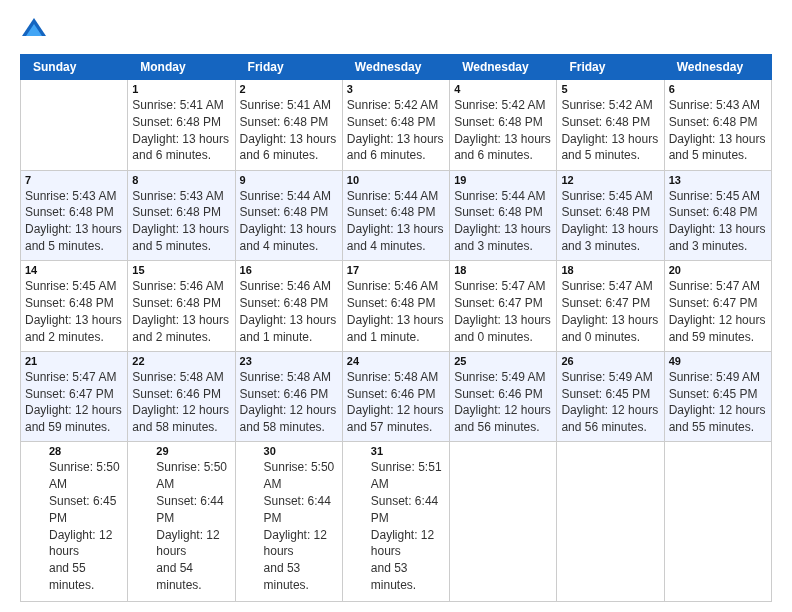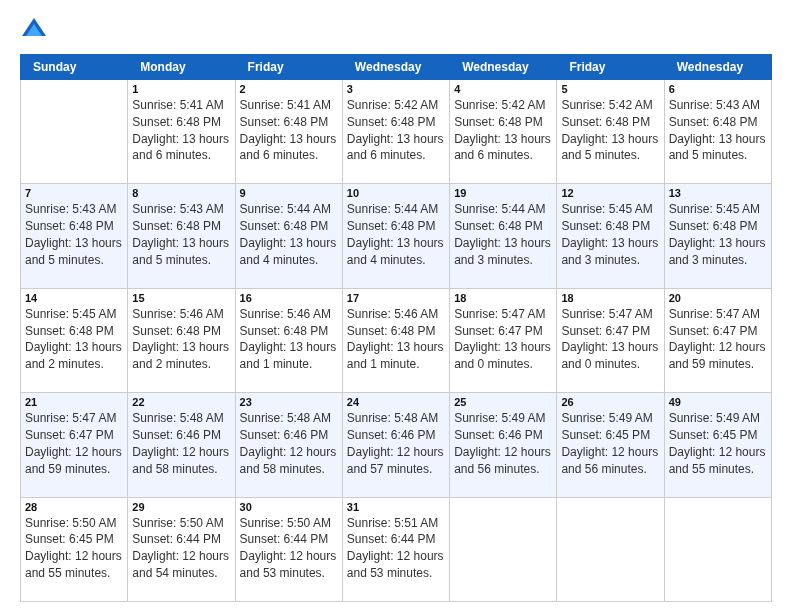--- a/index.html
+++ b/index.html
@@ -75,20 +75,21 @@
       vertical-align: top;
       border: 1px solid #ccc;
       padding: 3px 4px;
       font-size: 9.5px;
       color: #333;
       background: #fff;
       height: 85px;
     }
     .calendar tr:last-child td {
       height: 72px;
+      padding-left: 28px;
     }
     .day-num {
       font-size: 11px;
       font-weight: bold;
       color: #111;
       display: block;
       margin-bottom: 2px;
     }
     .day-info {
       font-size: 12px;

